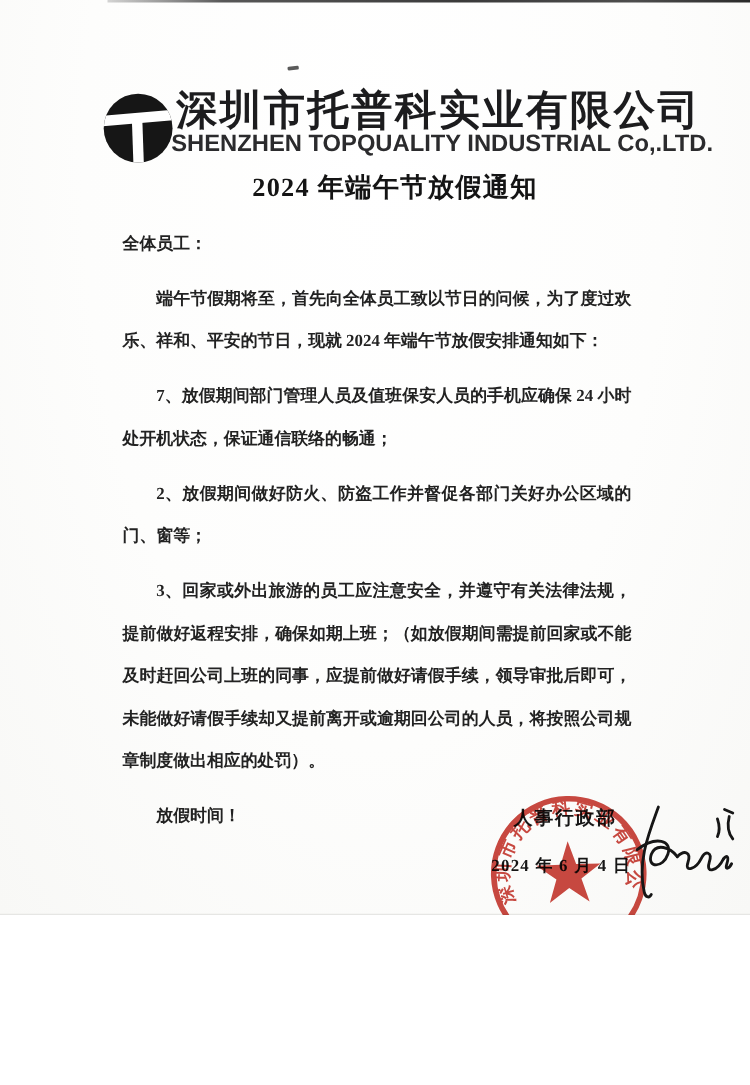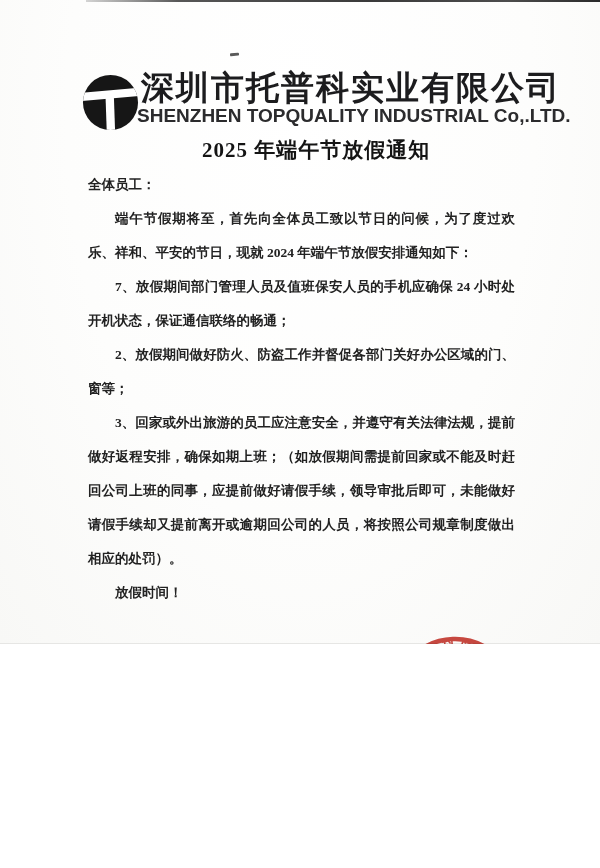--- a/index.html
+++ b/index.html
@@ -1,18 +1,18 @@
 <!DOCTYPE html>
 <html><head>
 <meta charset="utf-8">
 <style>
   html,body{margin:0;padding:0;}
   .page{
     position:relative;
-    width:600px;height:644px;
+    width:600px;height:732px;
     background:
       radial-gradient(ellipse at 50% 18%, #ffffff 0%, #fdfdfc 55%, #f8f8f6 100%);
     overflow:hidden;
     font-family:"Liberation Serif","DejaVu Serif",serif;
     color:#1f1f1f;
   }
   
   .top-line{
     position:absolute;top:0;left:86px;right:0;height:2px;
     background:linear-gradient(90deg, rgba(60,60,60,.25), #3a3a3a 18%, #181818 55%, #2e2e2e 82%, #050505);
@@ -39,21 +39,21 @@
     position:absolute;left:0;right:0;top:136px;
     padding-left:32px;text-align:center;
     font-size:21px;font-weight:700;letter-spacing:1px;color:#141414;
   }
   
   .doc-body{
     position:absolute;left:88px;top:168px;width:427px;
     font-size:13.5px;font-weight:600;line-height:34px;
     text-align:justify;color:#222;
   }
-  .doc-body p{margin:0;text-indent:2em;}
+  .doc-body p{margin:10px;text-indent:2em;}
   .doc-body p.salutation{text-indent:0;}
   .doc-body p.gap-top{margin-top:14px;}
   
   .signoff-dept{
     position:absolute;left:411px;top:645px;
     font-size:15px;font-weight:700;letter-spacing:1.5px;color:#161616;z-index:1;
   }
   .signoff-date{
     position:absolute;left:393px;top:684px;
     font-size:13.5px;font-weight:700;letter-spacing:1px;color:#161616;z-index:1;white-space:nowrap;
@@ -83,21 +83,21 @@
     </defs>
     <circle cx="30" cy="30" r="28" fill="#161616"></circle>
     <g clip-path="url(#logoClip)">
       <rect x="-4" y="17.5" width="68" height="8.5" fill="#ffffff" transform="rotate(-5 30 21)"></rect>
       <rect x="25.5" y="20" width="8.5" height="42" fill="#ffffff" transform="rotate(-2 30 40)"></rect>
     </g>
   </svg>
 
   <div class="company-cn">深圳市托普科实业有限公司</div>
   <div class="company-en">SHENZHEN TOPQUALITY INDUSTRIAL Co,.LTD.</div>
-  <div class="doc-title">2025 年端午节放假通知</div>
+  <div class="doc-title">2024 年端午节放假通知</div>
 
   <div class="doc-body">
     <p class="salutation">全体员工：</p>
     <p>端午节假期将至，首先向全体员工致以节日的问候，为了度过欢乐、祥和、平安的节日，现就 2024 年端午节放假安排通知如下：</p>
     <p>7、放假期间部门管理人员及值班保安人员的手机应确保 24 小时处开机状态，保证通信联络的畅通；</p>
     <p>2、放假期间做好防火、防盗工作并督促各部门关好办公区域的门、窗等；</p>
     <p>3、回家或外出旅游的员工应注意安全，并遵守有关法律法规，提前做好返程安排，确保如期上班；（如放假期间需提前回家或不能及时赶回公司上班的同事，应提前做好请假手续，领导审批后即可，未能做好请假手续却又提前离开或逾期回公司的人员，将按照公司规章制度做出相应的处罚）。</p>
     <p>放假时间！</p>
   </div>
 

